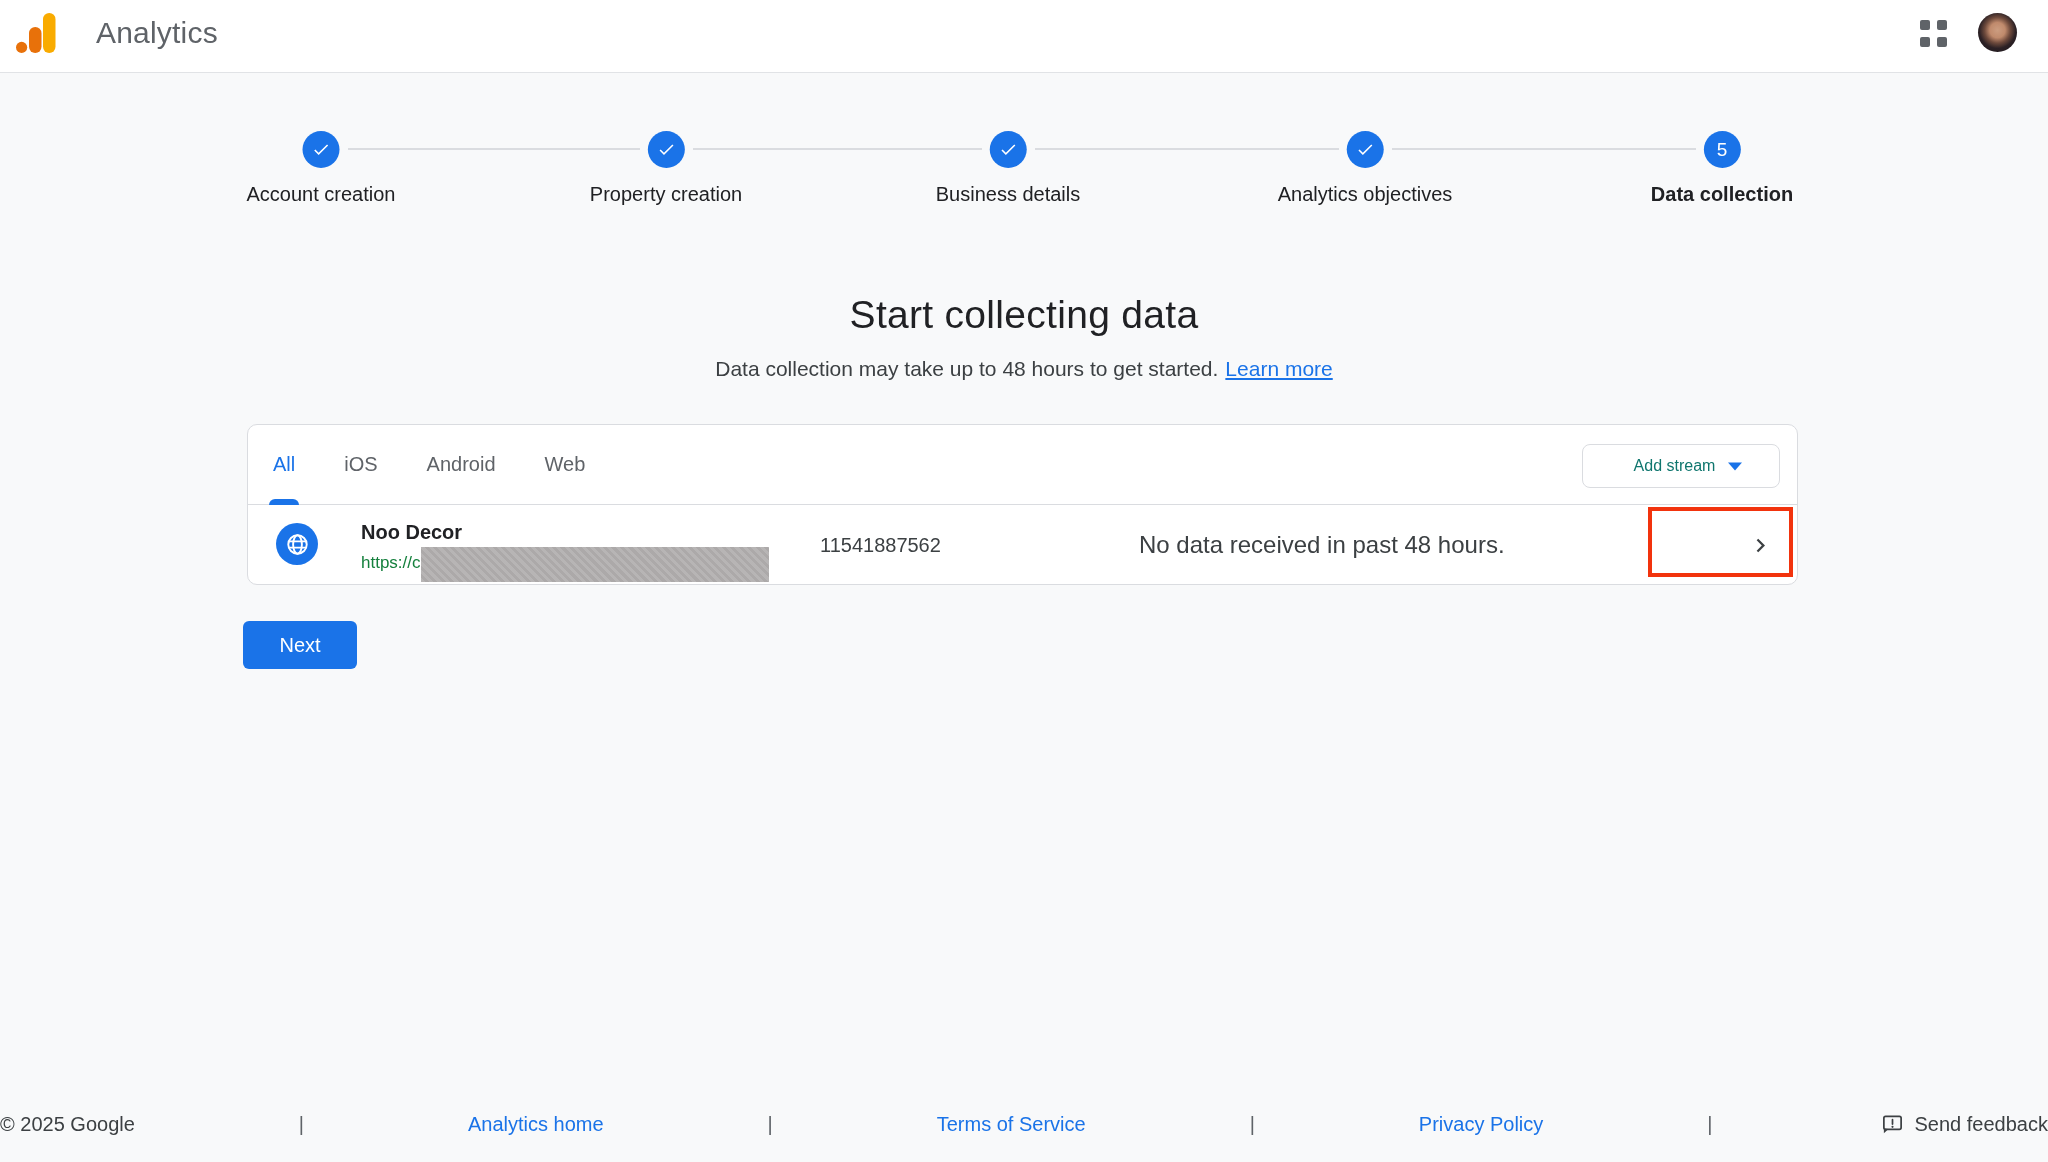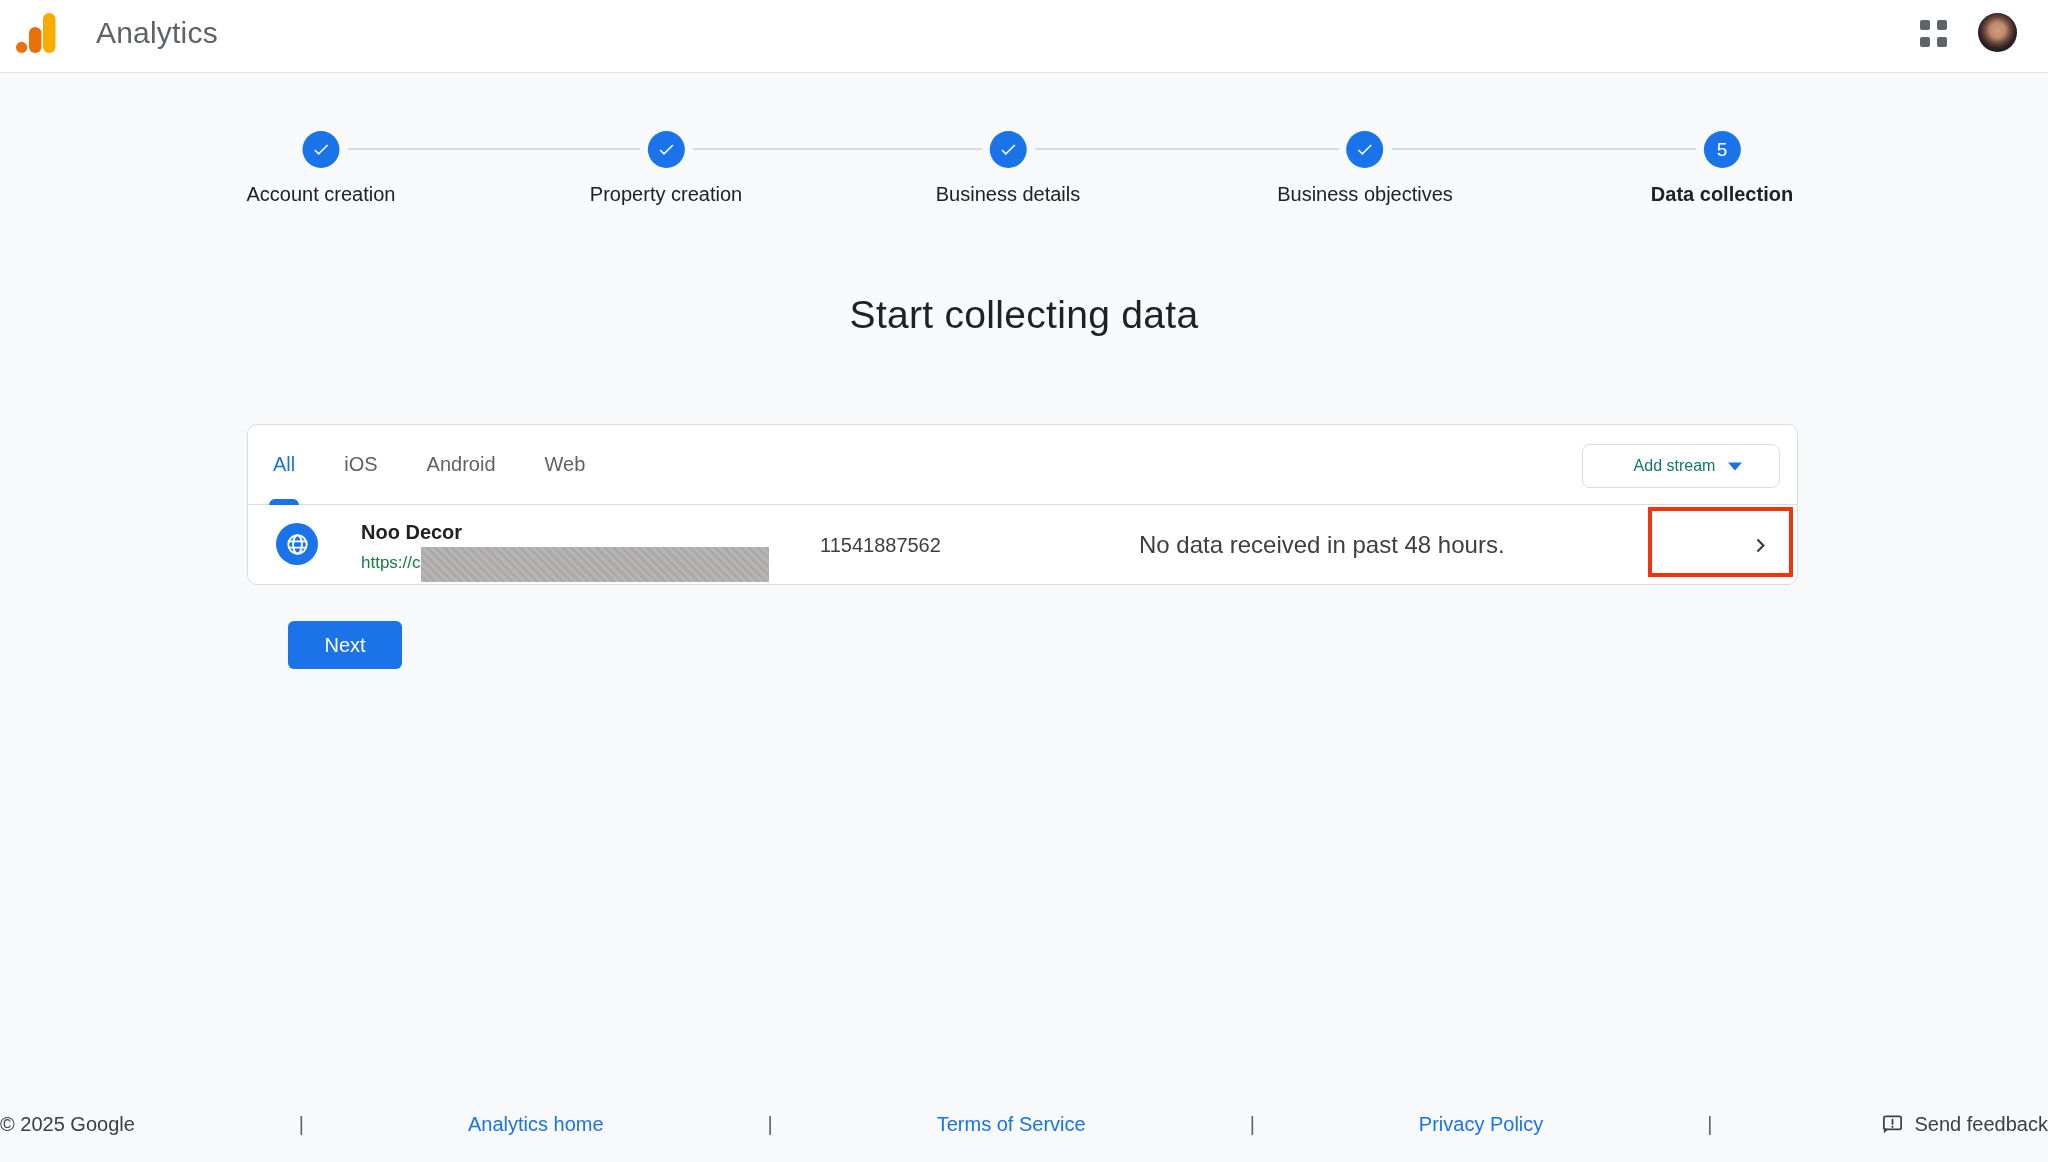--- a/index.html
+++ b/index.html
@@ -48,21 +48,21 @@
   .redact { position:absolute; left:173px; top:41px; width:348px; height:35px; background:#b3b0b0;
             background-image:repeating-linear-gradient(45deg, rgba(255,255,255,0.06) 0 3px, rgba(0,0,0,0.04) 3px 6px); }
   .stream-id { position:absolute; left:572px; top:0; height:78px; display:flex; align-items:center; font-size:20px; color:#3c4043; }
   .stream-status { position:absolute; left:891px; top:0; height:78px; display:flex; align-items:center; font-size:24px; color:#3c4043; }
   .chevron-btn { position:absolute; left:1486px; top:13px; width:52px; height:52px; display:flex; align-items:center; justify-content:center; cursor:pointer; }
 
   .highlight-box { position:absolute; left:1648px; top:507px; width:145px; height:70px; border:4px solid #f2330d; z-index:6; pointer-events:none; }
 
   
   .next-btn { position:absolute; left:243px; top:621px; width:114px; height:48px; background:#1a73e8; border:none; border-radius:6px;
-              color:#fff; font-size:20px; font-weight:500; font-family:"Liberation Sans", sans-serif; cursor:pointer;margin-left:45px; }
+              color:#fff; font-size:20px; font-weight:500; font-family:"Liberation Sans", sans-serif; cursor:pointer; }
 
   
   .footer { position:absolute; left:0; top:1113px; width:100%; display:flex; justify-content:space-between; align-items:center; gap:11px; font-size:20px; color:#3c4043; }
   .footer .link { color:#1a73e8; cursor:pointer; }
   .footer .sep { color:#5f6368; }
   .feedback { display:flex; align-items:center; gap:10px; margin-left:5px; cursor:pointer; color:#3c4043; }
 </style>
 </head>
 <body>
 
@@ -114,30 +114,33 @@
         </svg>
     </div>
     <div class="step-label">Business details</div>
   </div>
   <div class="step s4">
     <div class="step-circle">
       <svg width="19" height="19" viewBox="0 0 24 24" fill="#fff">
           <path d="M9 16.17 4.83 12l-1.42 1.41L9 19 21 7l-1.41-1.41z"></path>
         </svg>
     </div>
-    <div class="step-label">Business objectives</div>
+    <div class="step-label">Analytics objectives</div>
   </div>
   <div class="step s5">
     <div class="step-circle">
       <span class="step-num">5</span>
     </div>
     <div class="step-label">Data collection</div>
   </div>
 
   <div class="main-title">Start collecting data</div>
+  <div class="main-subtitle">
+    <span>Data collection may take up to 48 hours to get started.</span><a class="learn-more">Learn more</a>
+  </div>
 
   <div class="card">
     <div class="tabbar">
       <div class="tab active">All</div>
       <div class="tab">iOS</div>
       <div class="tab">Android</div>
       <div class="tab">Web</div>
       <div class="add-stream">
         <span>Add stream</span>
         <svg width="14" height="9" viewBox="0 0 14 9" fill="#1a73e8">

